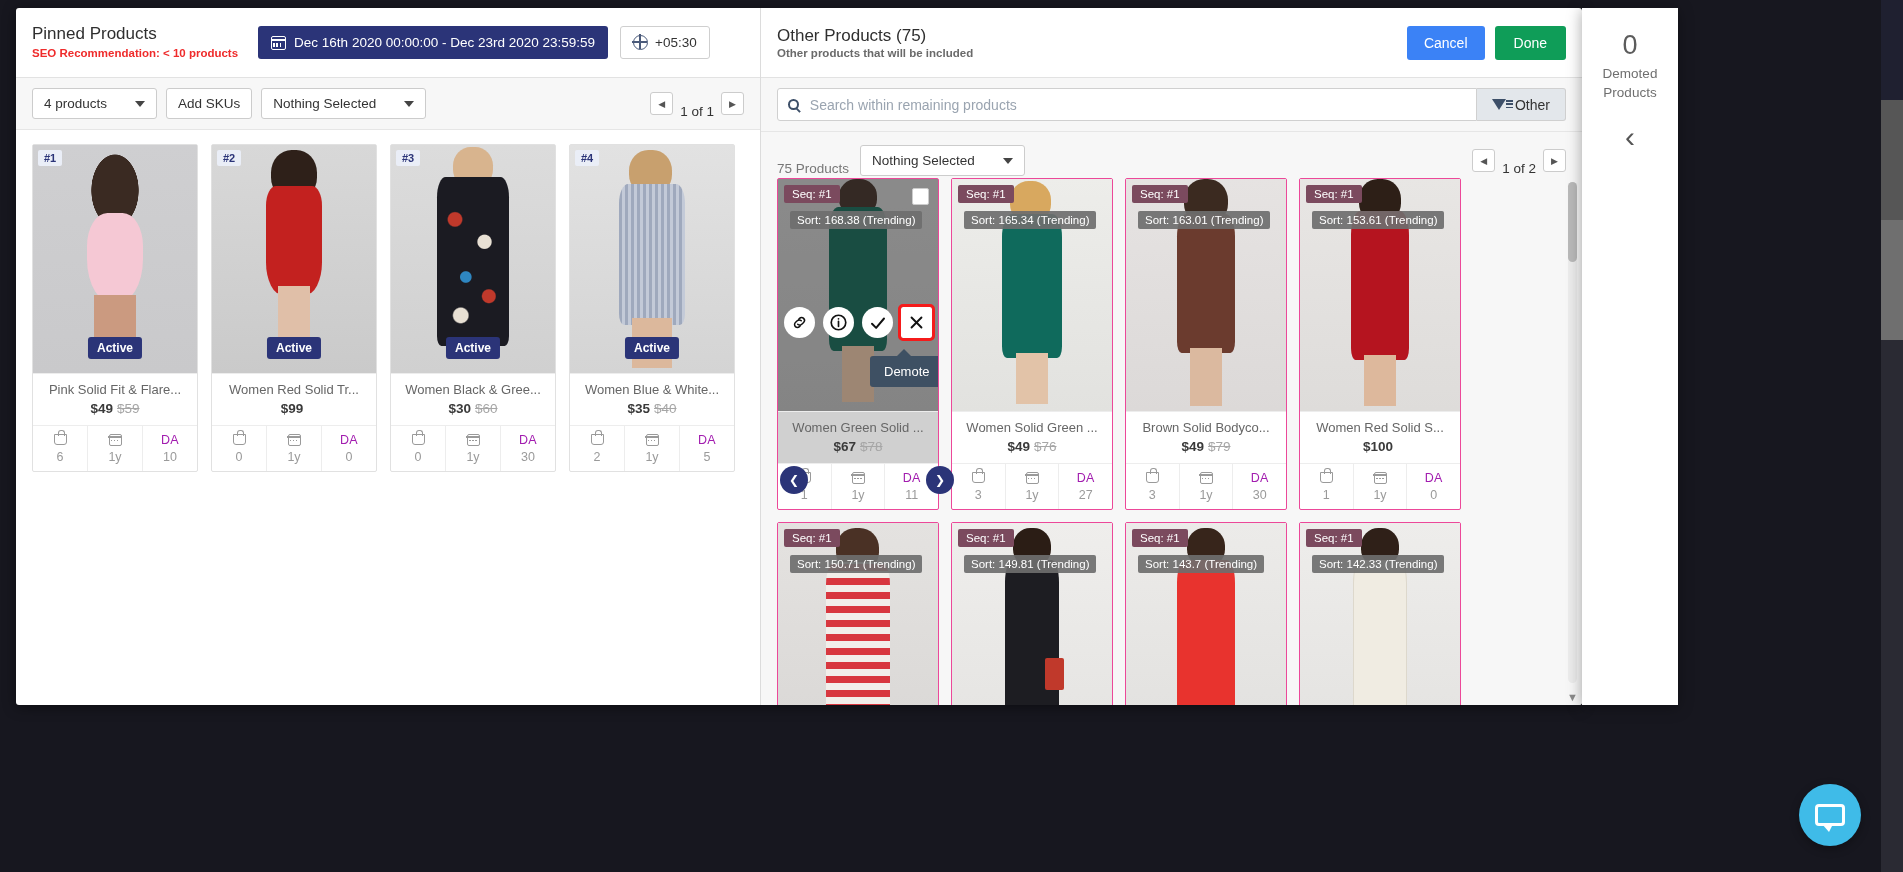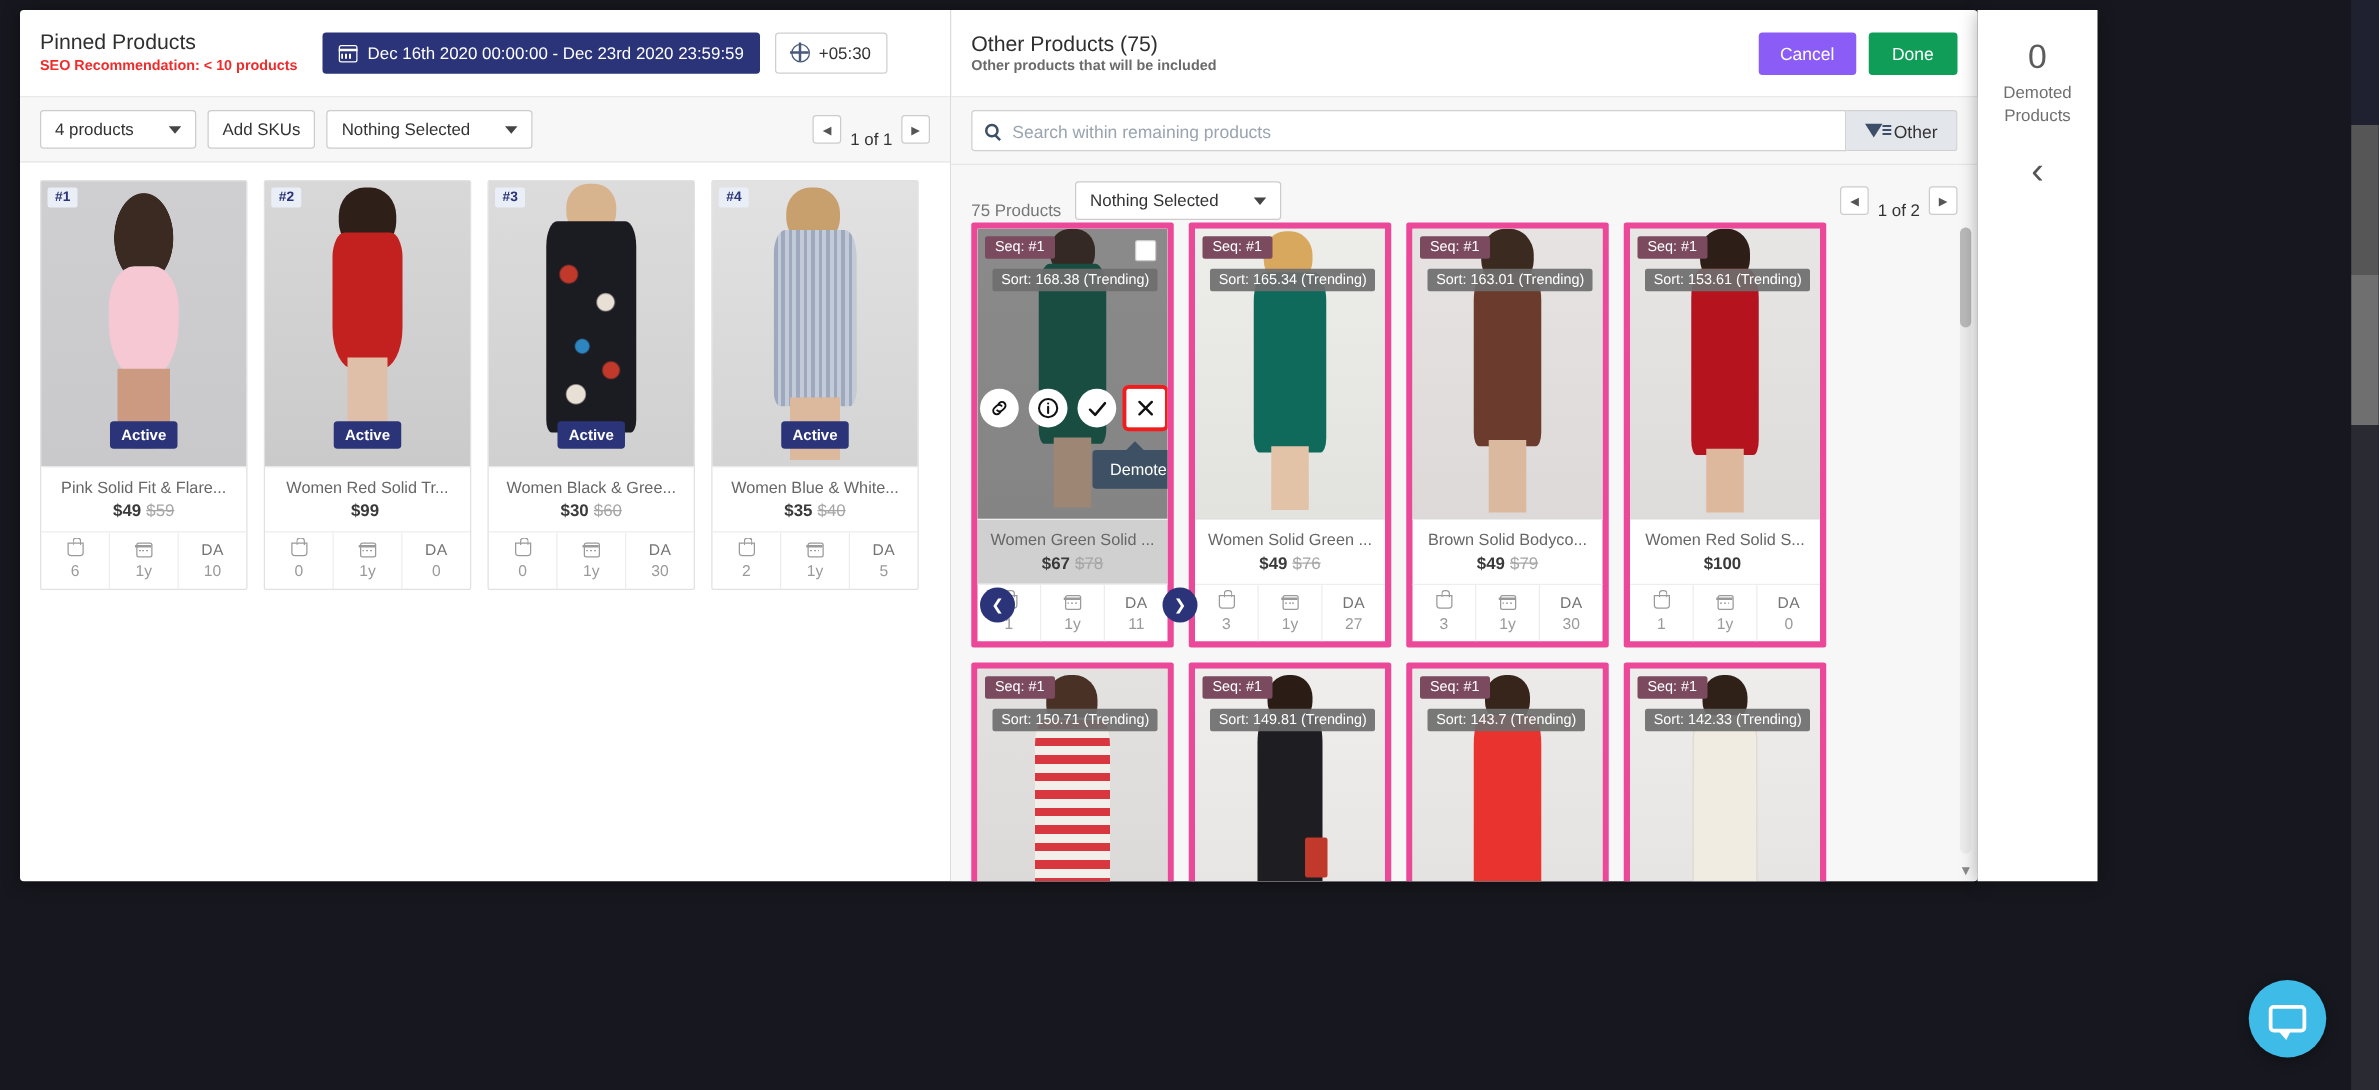--- a/index.html
+++ b/index.html
@@ -88,37 +88,37 @@
   }
   .pin-meta { padding: 8px 6px 9px; text-align: center; border-top: 1px solid #ededed; }
   .p-title { font-size: 13px; color: #666; white-space: nowrap; overflow: hidden; text-overflow: ellipsis; }
   .p-price { font-size: 13.5px; color: #3a3a3a; font-weight: bold; margin-top: 4px; }
   .p-strike { color: #a6a6a6; font-weight: normal; text-decoration: line-through; margin-left: 4px; }
   .stats { display: flex; border-top: 1px solid #ededed; }
   .stat { flex: 1; text-align: center; padding: 6px 0 7px; border-right: 1px solid #ededed; }
   .stat:last-child { border-right: none; }
   .stat-ico { height: 15px; display: flex; align-items: center; justify-content: center; color: #9a9a9a; }
   .stat-val { font-size: 12.5px; color: #9a9a9a; margin-top: 3px; }
-  .da-lbl { font-size: 12.5px; color: #737373; letter-spacing: .3px; }
+  .da-lbl { font-size: 12.5px; color: #a21caf; letter-spacing: .3px; }
 
   .bag { width: 13px; height: 11px; border: 1.7px solid #9a9a9a; border-radius: 0 0 3px 3px; position: relative; }
   .bag::before { content:""; position:absolute; left: 3px; top:-5px; width: 5px; height: 5px;
       border: 1.7px solid #9a9a9a; border-bottom: none; border-radius: 3px 3px 0 0; }
   .cal2 { width: 13px; height: 12px; border: 1.6px solid #9a9a9a; border-radius: 2px; position: relative; }
   .cal2::before { content:""; position:absolute; left:-1.6px; top: 1.4px; width: 13px; height: 1.8px; background: #9a9a9a; }
   .cal2::after { content:""; position:absolute; left: 1.5px; top: 5.3px; width: 8px; height: 1.6px;
       background: repeating-linear-gradient(to right,#9a9a9a 0 1.5px,transparent 1.5px 3px); }
 
   
   .right-pane { flex: 1; display: flex; flex-direction: column; min-width: 0; }
   .right-head { height: 70px; display: flex; align-items: center; padding: 0 16px; border-bottom: 1px solid #e2e2e2; }
   .op-title { font-size: 17px; color: #2f2f2f; line-height: 20px; }
   .op-sub { font-size: 11.5px; color: #6a6a6a; font-weight: bold; margin-top: 1px; }
   .head-actions { margin-left: auto; display: flex; gap: 10px; }
-  .btn-cancel { background: #8b5cf6; color: #fff; border: none; border-radius: 3px; font-size: 14px; padding: 9px 17px; }
+  .btn-cancel { background: #3b82f6; color: #fff; border: none; border-radius: 3px; font-size: 14px; padding: 9px 17px; }
   .btn-done { background: #0f9d58; color: #fff; border: none; border-radius: 3px; font-size: 14px; padding: 9px 19px; }
 
   .search-bar { height: 54px; display: flex; align-items: center; padding: 0 16px; background: #f7f7f7; border-bottom: 1px solid #e6e6e6; }
   .search-box {
     flex: 1; height: 33px; border: 1px solid #d0d0d0; background: #fff; border-radius: 3px 0 0 3px;
     display: flex; align-items: center; padding: 0 10px; gap: 9px;
   }
   .search-box input { border: none; outline: none; font-size: 14px; color: #333; width: 100%; font-family: inherit; background: transparent; }
   .search-box input::placeholder { color: #9aa4b0; }
   .mag { width: 11px; height: 11px; border: 2px solid #3d4f68; border-radius: 50%; position: relative; }
@@ -129,21 +129,21 @@
   }
   .funnel { width: 0; height: 0; border-left: 7px solid transparent; border-right: 7px solid transparent; border-top: 11px solid #3d4f68; position: relative; }
   .funnel::after { content:""; position:absolute; left: 7px; top:-10px;
       width: 7px; height: 8px; background: repeating-linear-gradient(to bottom,#3d4f68 0 1.6px,transparent 1.6px 3.3px); }
 
   .sub-toolbar { height: 44px; display: flex; align-items: flex-end; padding: 0 16px; background: #f7f7f7; gap: 11px; }
   .cnt-txt { font-size: 13.5px; color: #777; }
 
   .grid-wrap { flex: 1; position: relative; overflow: hidden; background: #f7f7f7; padding: 2px 16px 0; }
   .op-grid { display: grid; grid-template-columns: repeat(4, 162px); gap: 12px; }
-  .op-card { width: 162px; background: #fff; border: 5px solid #ec4899; border-radius: 2px; position: relative; }
+  .op-card { width: 162px; background: #fff; border: 1px solid #ec4899; border-radius: 2px; position: relative; }
   .op-card.sel .op-meta { background: #d0d0d0; }
   .op-img { height: 232px; position: relative; overflow: hidden; background: #cfcfcf; }
   .seq-badge { position: absolute; left: 6px; top: 6px; background: #7b4a5e; color: #fff; font-size: 11.5px; padding: 3px 8px; border-radius: 2px; z-index: 4; }
   .sort-badge { position: absolute; left: 12px; top: 32px; background: rgba(110,110,110,.92); color: #fff; font-size: 11.5px; padding: 3px 7px; border-radius: 2px; z-index: 4; white-space: nowrap; }
   .op-check { position: absolute; right: 9px; top: 9px; width: 17px; height: 17px; background: #fff; border: 1px solid #ccc; border-radius: 2px; z-index: 5; }
   .op-meta { padding: 8px 5px 9px; text-align: center; border-top: 1px solid #ededed; }
   .hover-shade { position: absolute; inset: 0; background: rgba(40,40,40,.34); z-index: 2; }
   .hover-actions { position: absolute; left: 0; right: 0; top: 128px; display: flex; justify-content: center; gap: 8px; z-index: 6; }
   .hact { width: 31px; height: 31px; border-radius: 50%; background: #fff; display: flex; align-items: center; justify-content: center; color: #111; }
   .hact.boxed { outline: 3px solid #f51b1b; border-radius: 2px; }

